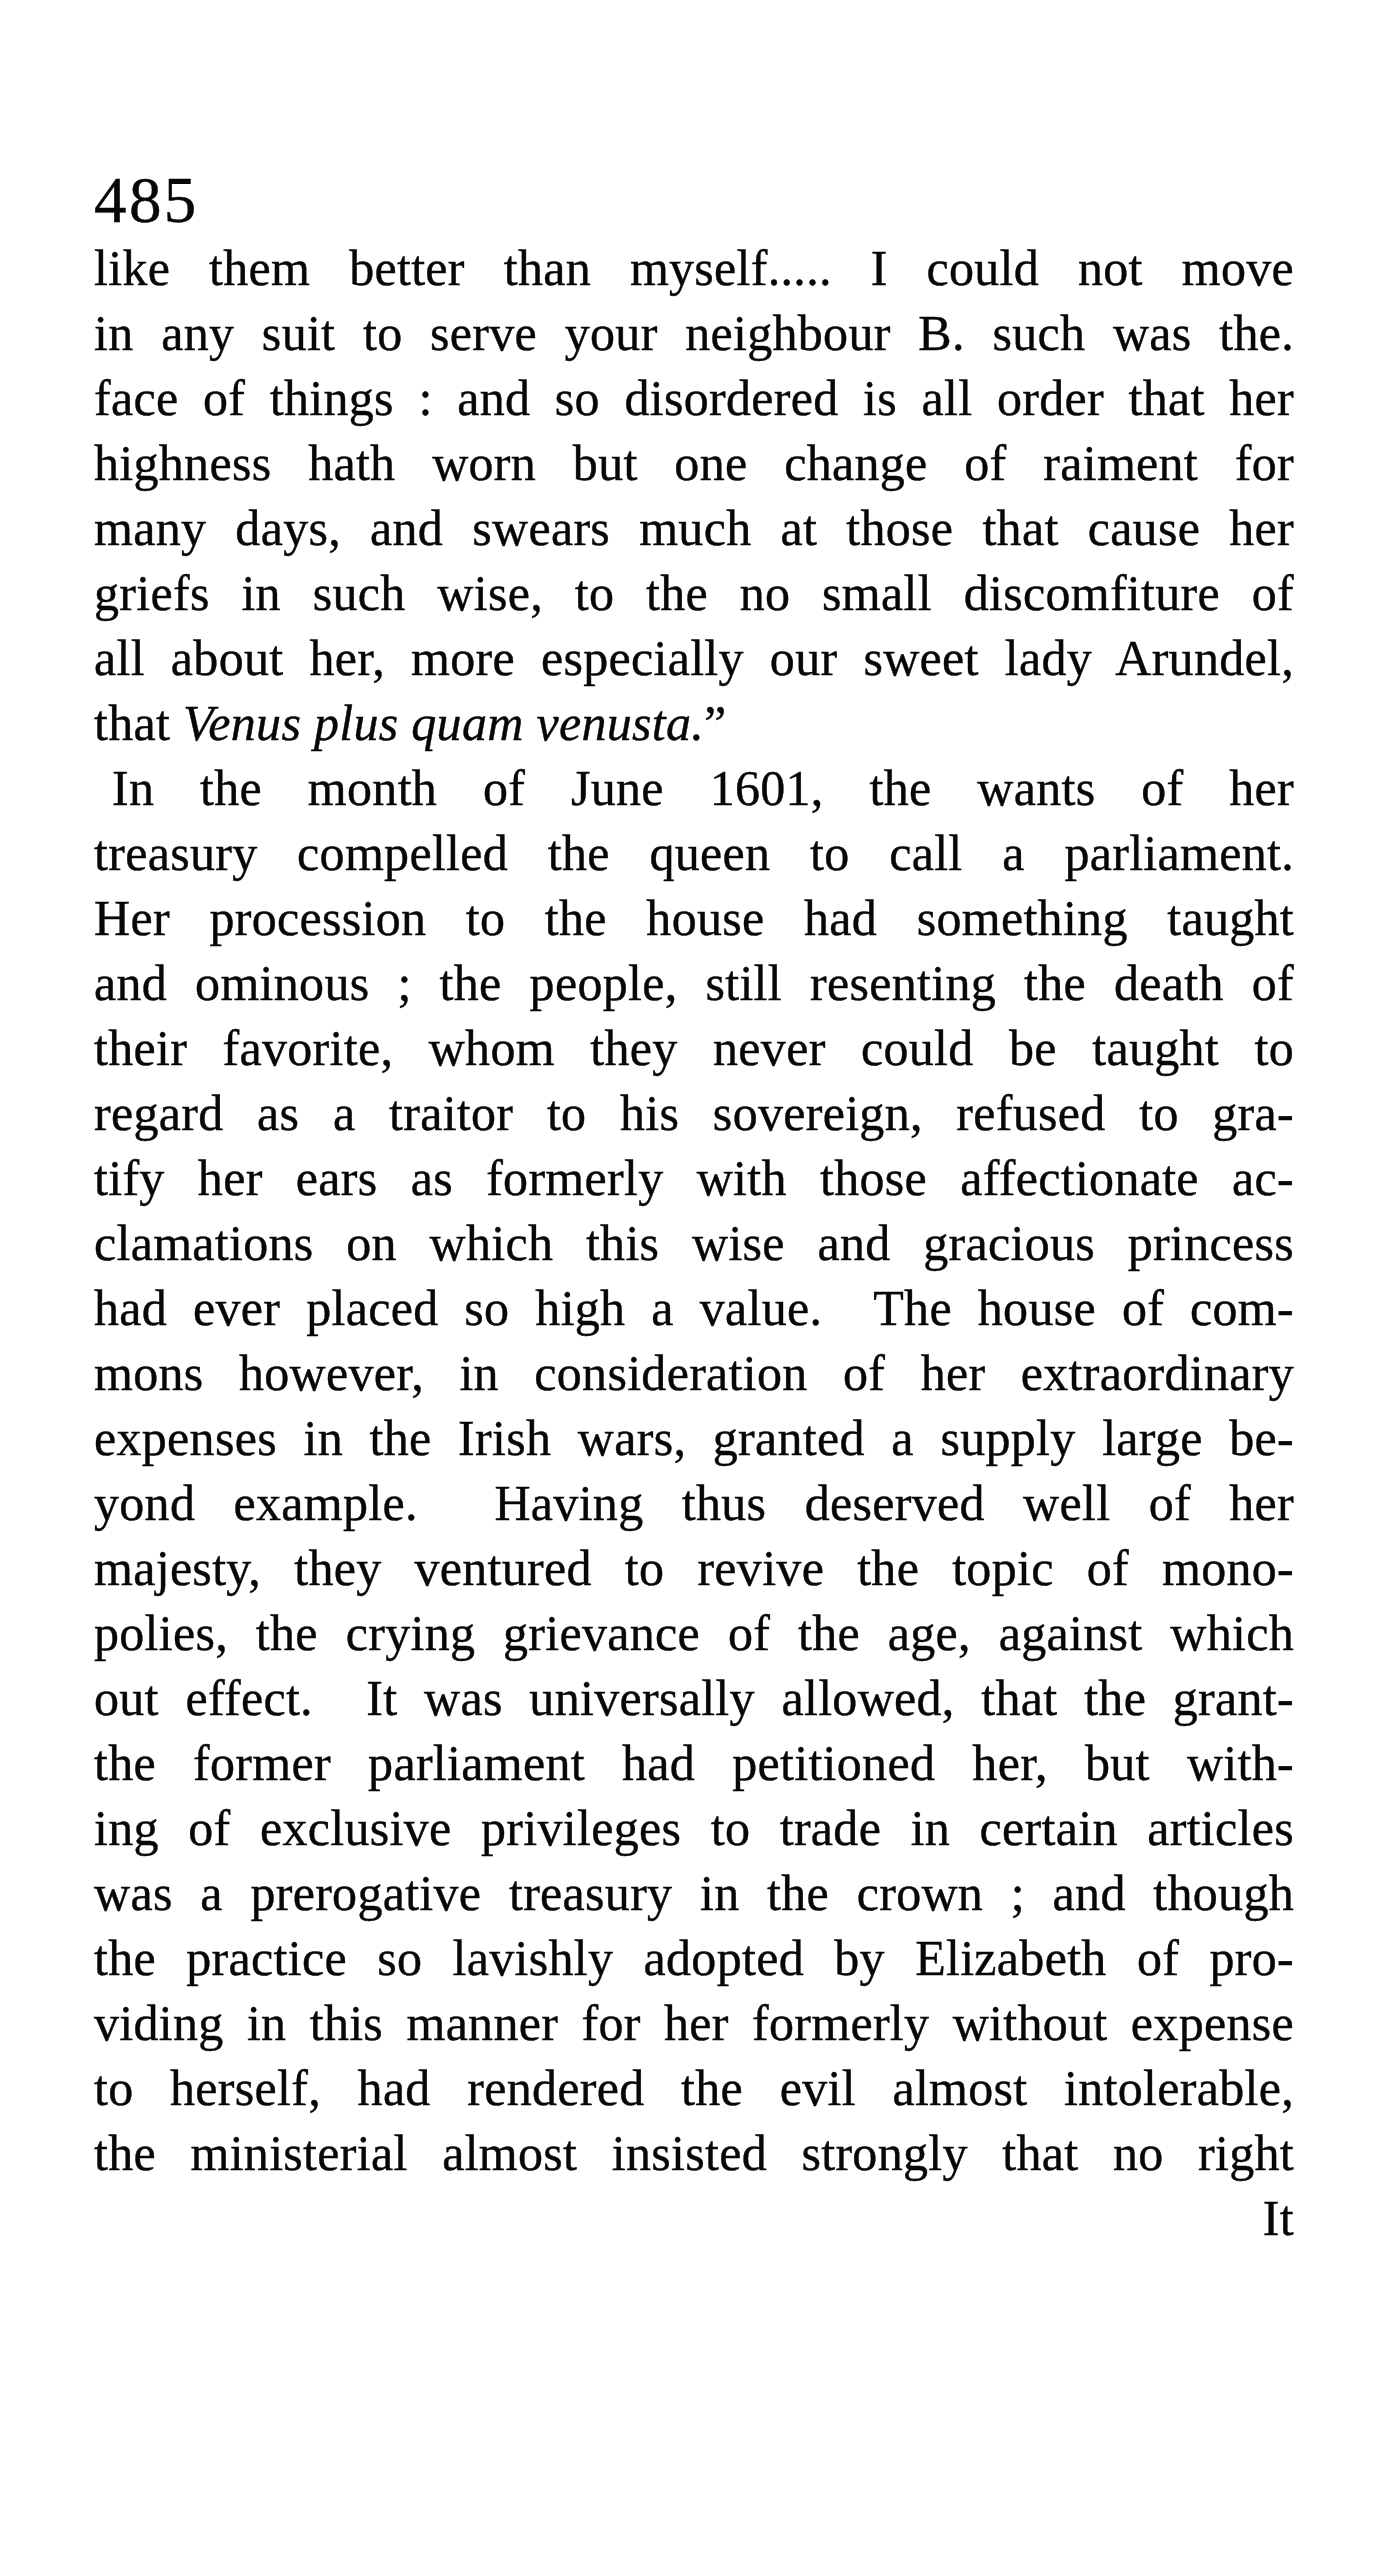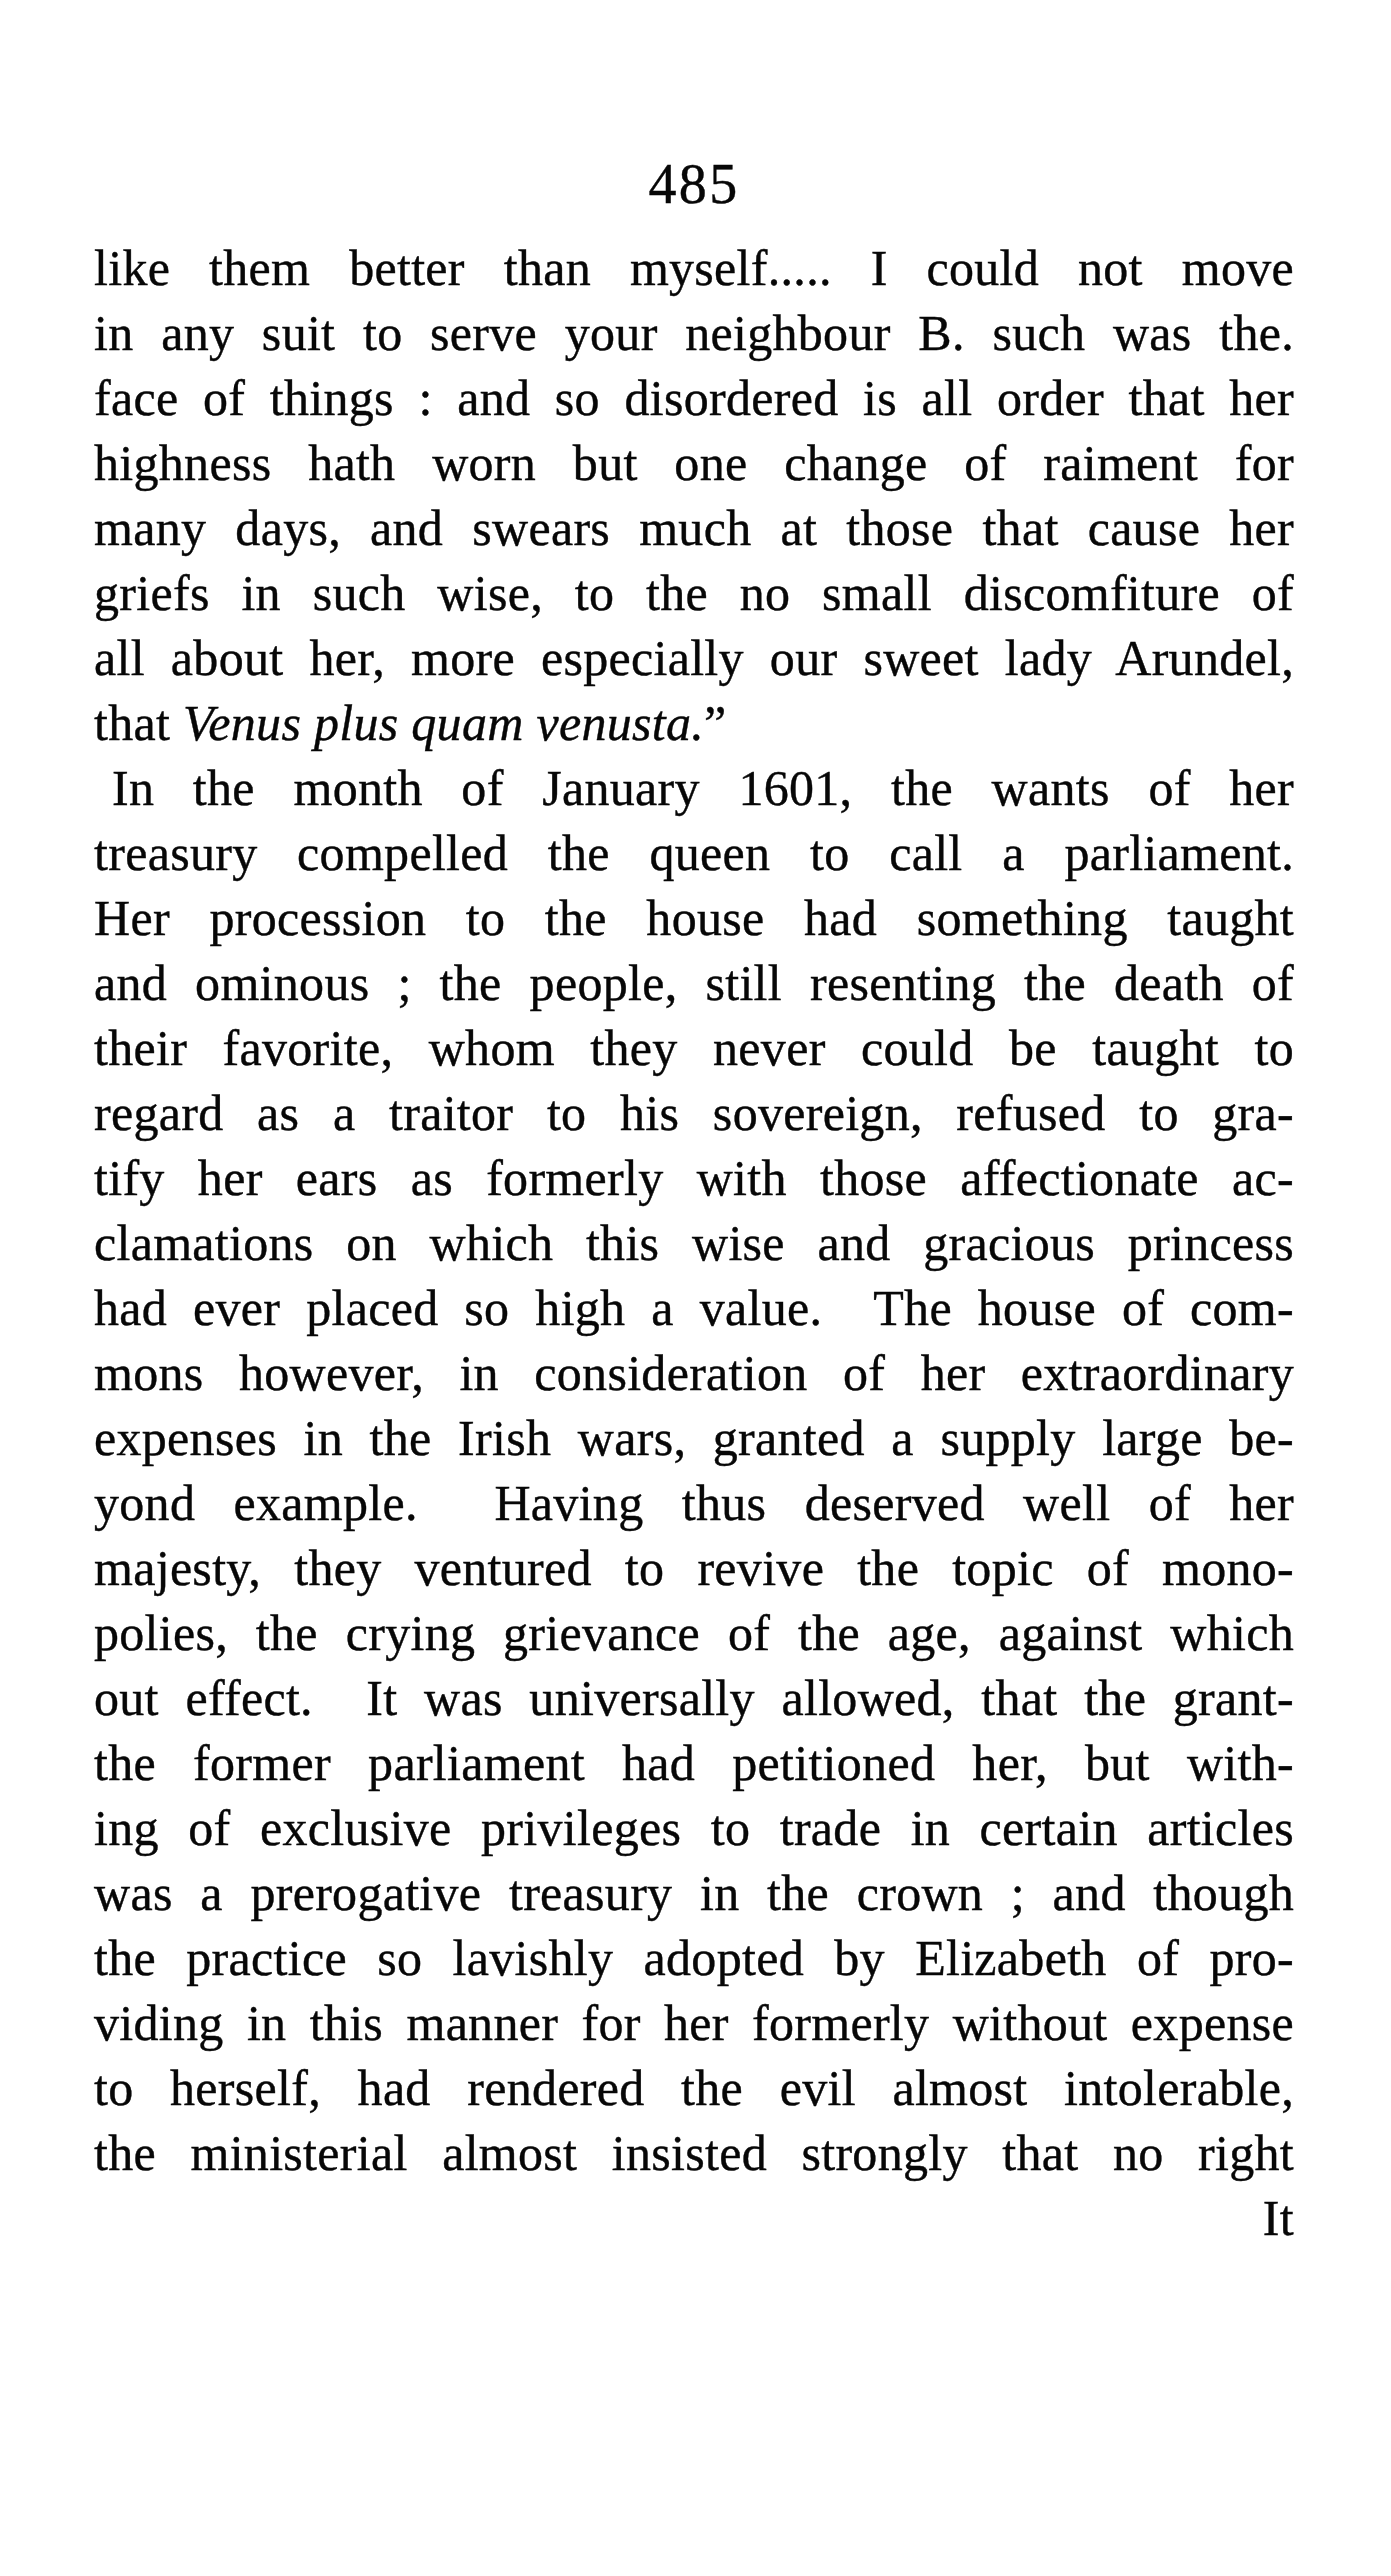--- a/index.html
+++ b/index.html
@@ -13,25 +13,24 @@
     width: 1392px;
     height: 2576px;
     background: #ffffff;
     color: #070707;
     font-family: "Liberation Serif", "DejaVu Serif", serif;
     -webkit-text-stroke: 0.4px #070707;
     overflow: hidden;
   }
   .page-number {
     position: absolute;
-    top: 152px;
+    top: 168px;
     left: 94px;
     width: 1200px;
-    text-align: center;
-    font-size: 56px;
+    font-size: 65px;
     line-height: 65px;
     letter-spacing: 2.4px;
   }
   .text-block {
     position: absolute;
     top: 236px;
     left: 94px;
     width: 1200px;
     font-size: 50px;
     line-height: 65px;
@@ -67,21 +66,21 @@
           <div class="line"><span>like them better than myself..... I could not move</span></div>
           <div class="line"><span>in any suit to serve your neighbour B. such was the.</span></div>
           <div class="line"><span>face of things : and so disordered is all order that her</span></div>
           <div class="line"><span>highness hath worn but one change of raiment for</span></div>
           <div class="line"><span>many days, and swears much at those that cause her</span></div>
           <div class="line"><span>griefs in such wise, to the no small discomfiture of</span></div>
           <div class="line"><span>all about her, more especially our sweet lady Arundel,</span></div>
           <div class="line noj"><span>that </span><em>Venus plus quam venusta.</em><span>”</span></div>
         </div>
         <div>
-          <div class="line indent"><span>In the month of January 1601, the wants of her</span></div>
+          <div class="line indent"><span>In the month of June 1601, the wants of her</span></div>
           <div class="line"><span>treasury compelled the queen to call a parliament.</span></div>
           <div class="line"><span>Her procession to the house had something taught</span></div>
           <div class="line"><span>and ominous ; the people, still resenting the death of</span></div>
           <div class="line"><span>their favorite, whom they never could be taught to</span></div>
           <div class="line"><span>regard as a traitor to his sovereign, refused to gra-</span></div>
           <div class="line"><span>tify her ears as formerly with those affectionate ac-</span></div>
           <div class="line"><span>clamations on which this wise and gracious princess</span></div>
           <div class="line"><span>had ever placed so high a value.&nbsp; The house of com-</span></div>
           <div class="line"><span>mons however, in consideration of her extraordinary</span></div>
           <div class="line"><span>expenses in the Irish wars, granted a supply large be-</span></div>

